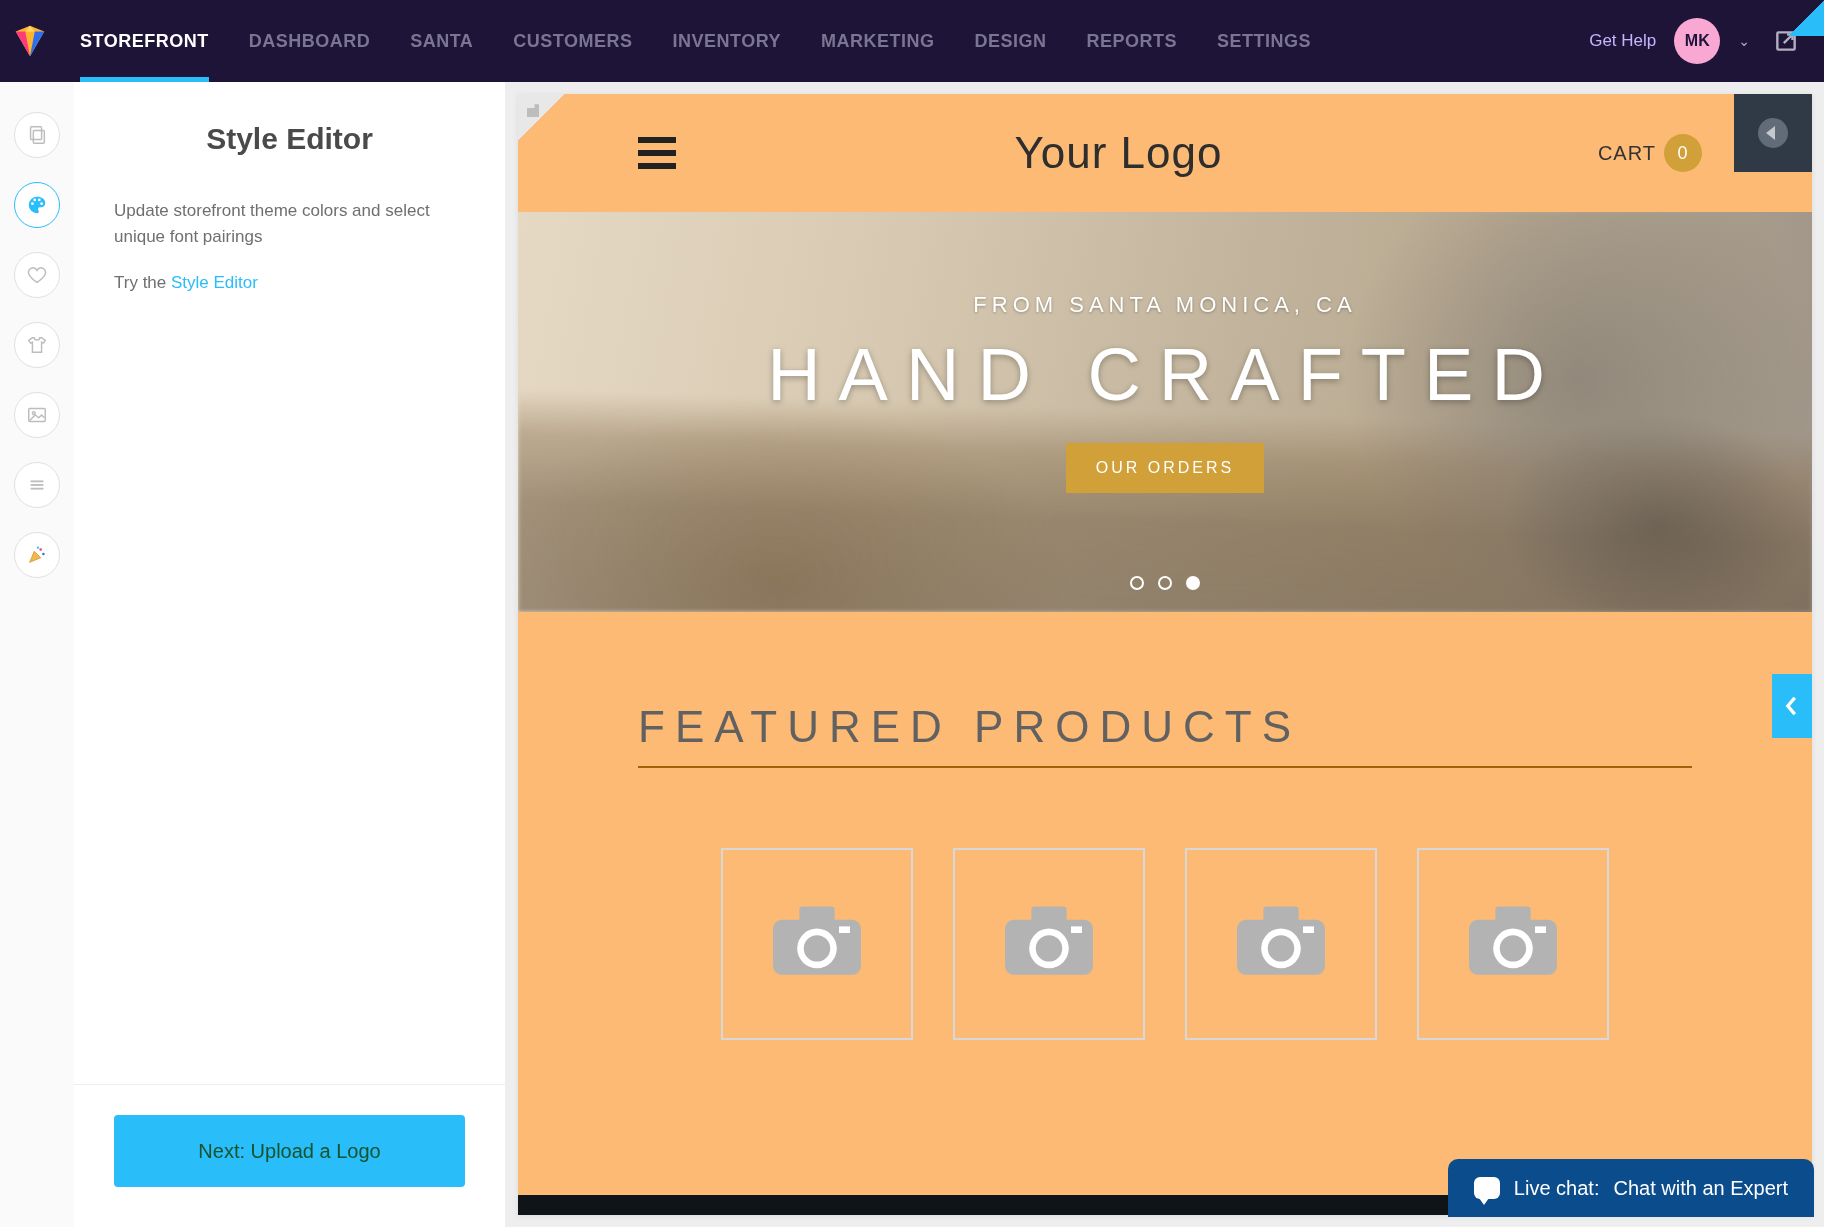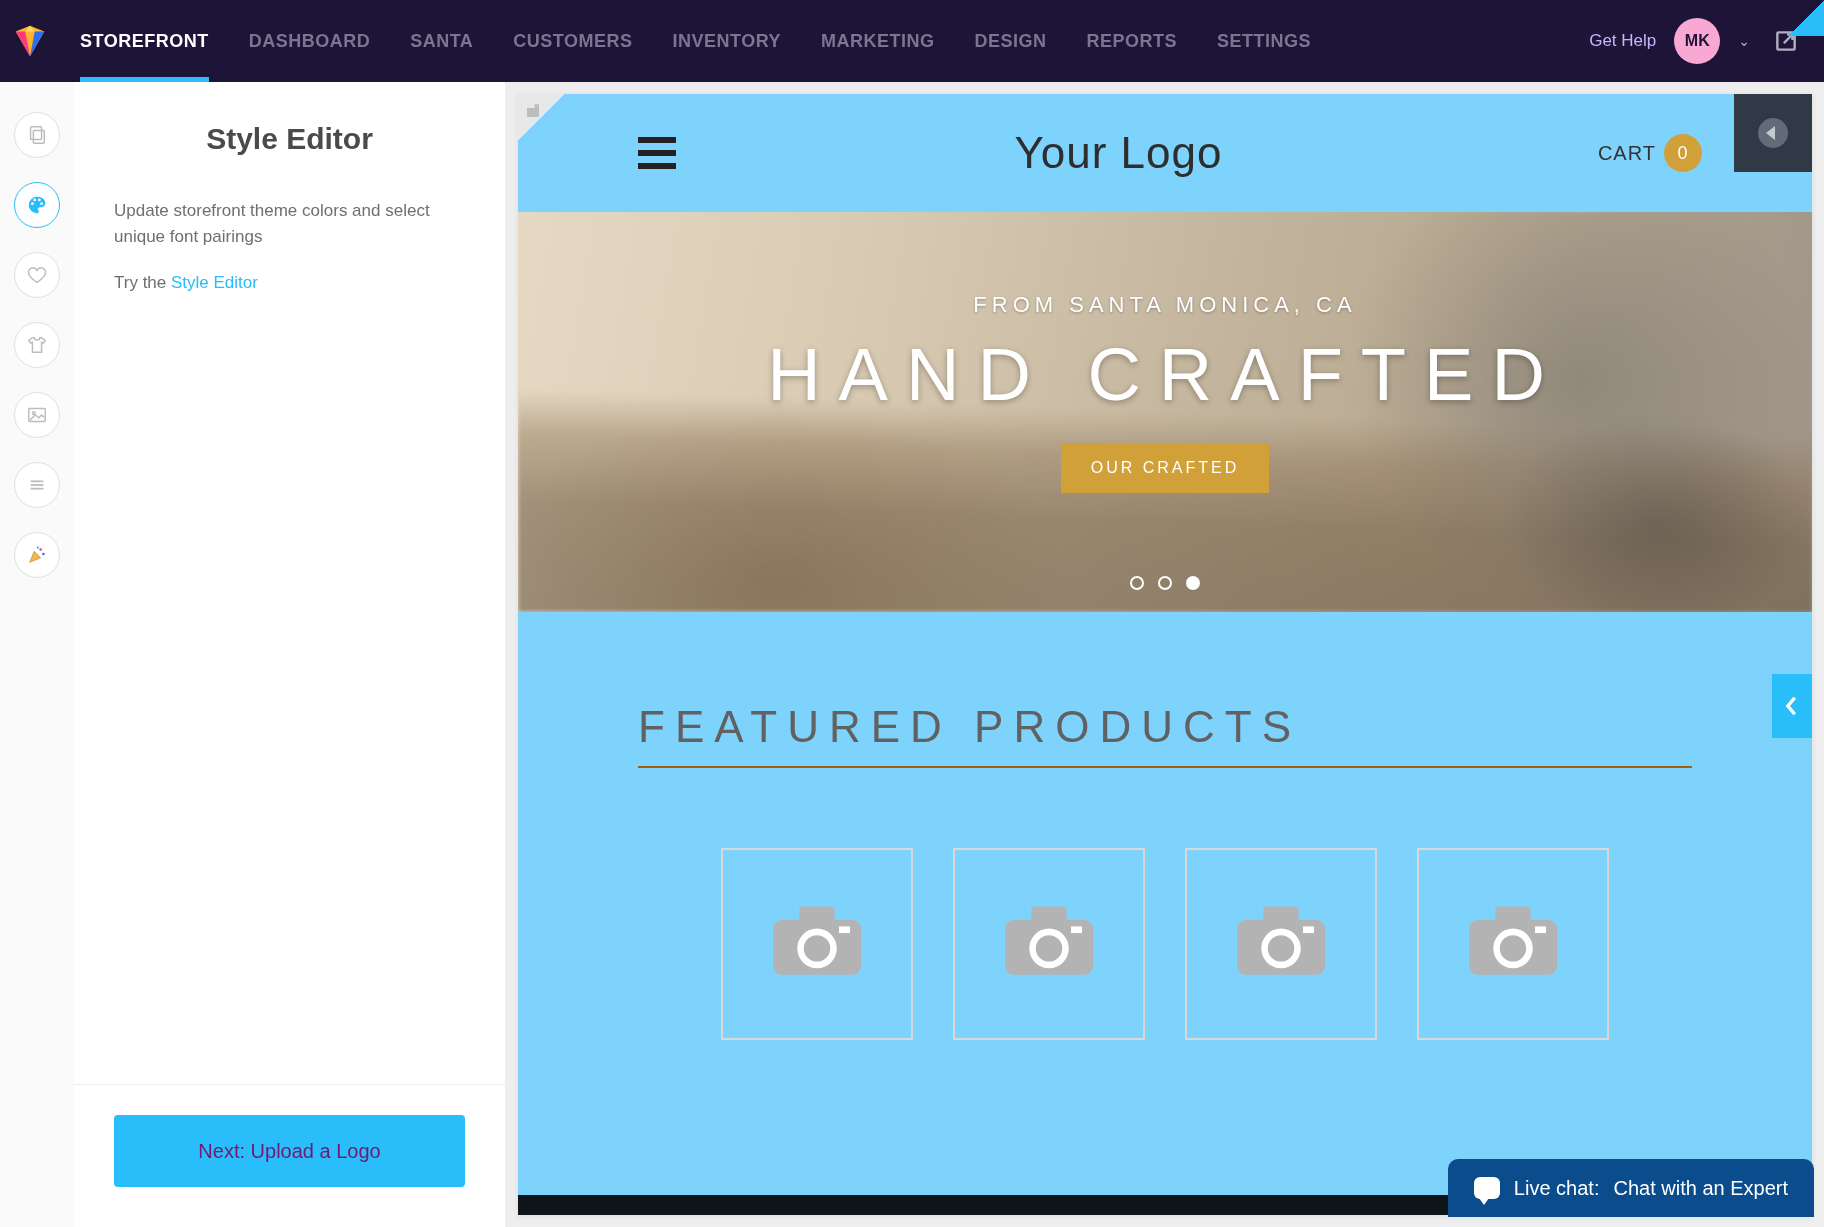--- a/index.html
+++ b/index.html
@@ -98,36 +98,36 @@
   margin-bottom: 24px;
 }
 .panel-try { font-size: 17px; color: #6f6f6f; }
 .panel-try a { color: #29bdf9; text-decoration: none; }
 .sidebar-footer {
   padding: 30px 40px 40px 40px;
   border-top: 1px solid #eee;
 }
 .next-btn {
   width: 100%; height: 72px;
-  background: #29bdf9; color: #701a75;
+  background: #29bdf9; color: #14532d;
   border: none; border-radius: 4px;
   font-size: 20px; font-weight: 500;
   cursor: pointer;
 }
 
 
 .preview {
   flex: 1;
   background: #eeeeee;
   padding: 12px;
   position: relative;
   overflow: hidden;
 }
 .preview-canvas {
-  background: #7dd3fc;
+  background: #fdba74;
   width: 100%;
   height: 100%;
   position: relative;
   box-shadow: 0 1px 6px rgba(0,0,0,0.08);
   overflow: hidden;
 }
 
 
 .corner-fold {
   position: absolute; top: 0; left: 0;
@@ -409,21 +409,21 @@
         <div class="cart-wrap">
           <span>CART</span>
           <span class="cart-badge">0</span>
         </div>
       </div>
 
       <div class="hero">
         <div class="hero-content">
           <div class="hero-eyebrow">FROM SANTA MONICA, CA</div>
           <div class="hero-title">HAND CRAFTED</div>
-          <button class="hero-btn">OUR CRAFTED</button>
+          <button class="hero-btn">OUR ORDERS</button>
         </div>
         <div class="dots">
           <div class="dot"></div>
           <div class="dot"></div>
           <div class="dot filled"></div>
         </div>
       </div>
 
       <div class="featured">
         <h3 class="featured-title">FEATURED PRODUCTS</h3>

